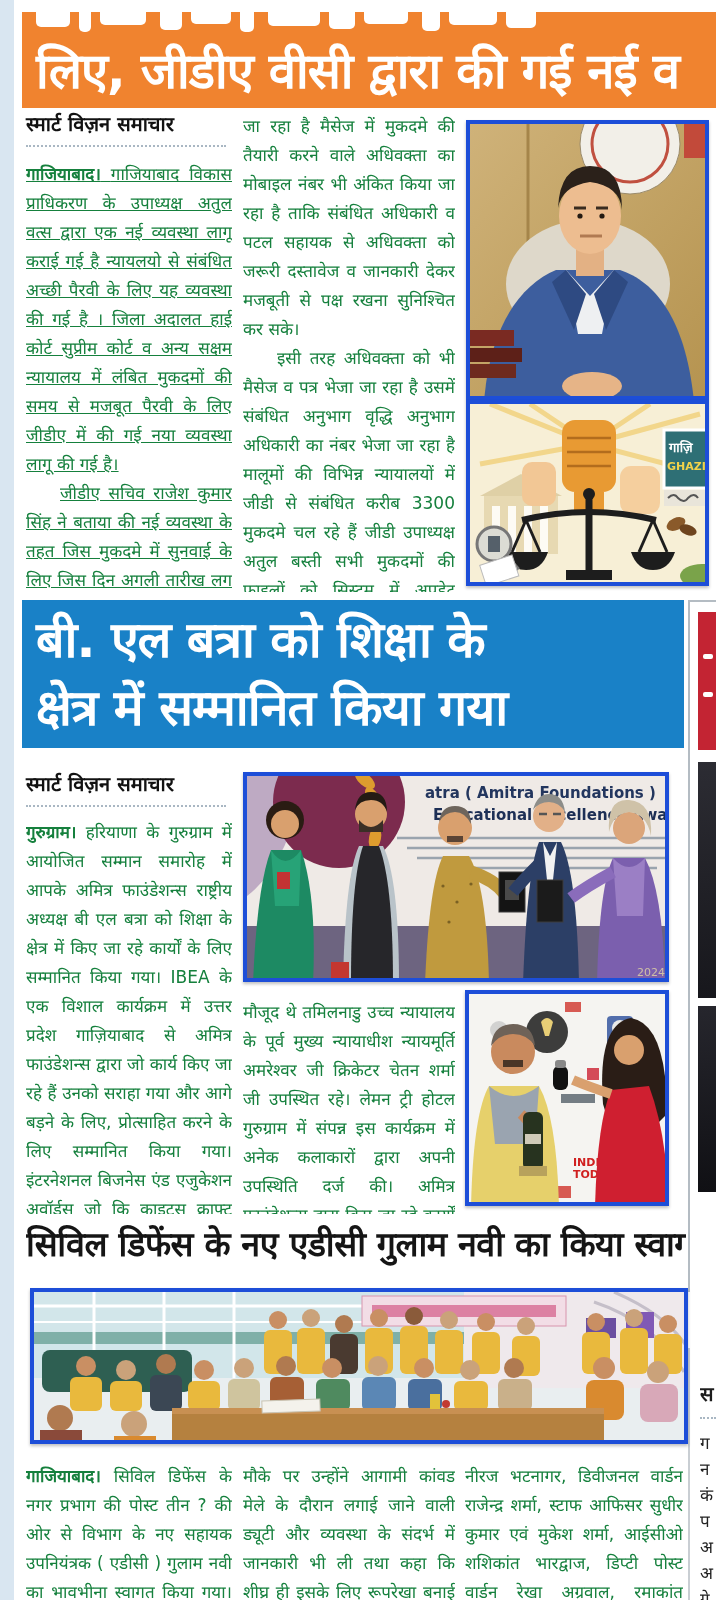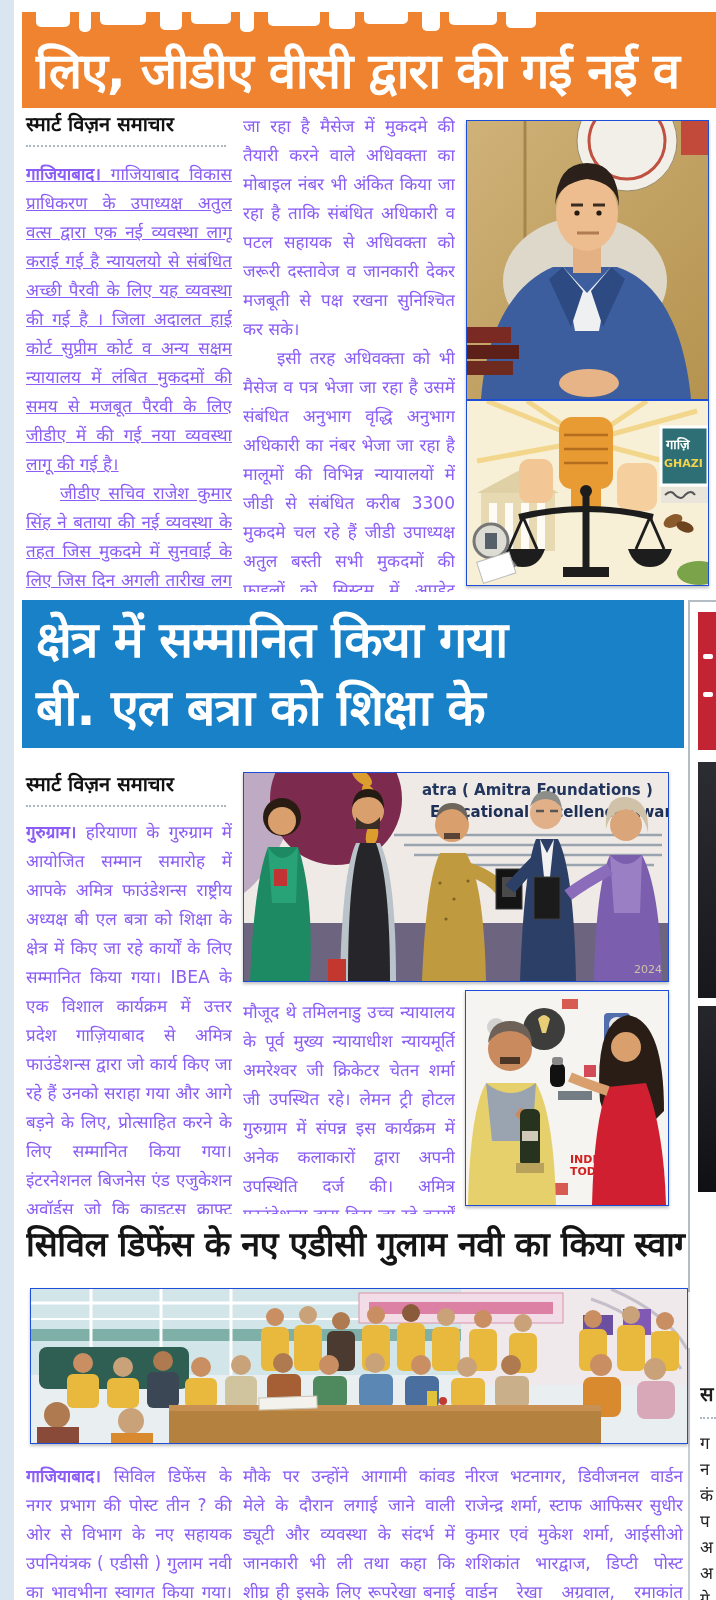--- a/index.html
+++ b/index.html
@@ -15,31 +15,31 @@
   .f1{width:34px;height:15px}.f2{width:12px;height:20px}.f3{width:46px;height:13px}
   .f4{width:22px;height:18px}.f5{width:40px;height:12px}.f6{width:14px;height:20px}
   .f7{width:52px;height:14px}.f8{width:26px;height:17px}.f9{width:44px;height:12px}
   .f10{width:18px;height:19px}.f11{width:48px;height:13px}.f12{width:30px;height:16px}
   .top-banner-line2{position:absolute;left:14px;top:24px;width:690px;font-size:49px;font-weight:bold;
         color:#ffffff;white-space:nowrap;letter-spacing:-1px;}
 
   
   .src-tag{position:absolute;font-size:20px;font-weight:bold;color:#111;
            border-bottom:2px dotted #a9b7c3;padding-bottom:8px;}
-  .col{position:absolute;font-size:17px;line-height:29px;text-align:justify;overflow:hidden;color:#8b5cf6;}
+  .col{position:absolute;font-size:17px;line-height:29px;text-align:justify;overflow:hidden;color:#15803d;}
   .col p{margin:0;}
   .col p.ind{text-indent:34px;}
   .lead{font-weight:bold;}
 
   
   .a1-tag{left:26px;top:110px;width:200px;}
   .a1c1{left:26px;top:160px;width:206px;height:432px;text-decoration:underline;}
   .a1c2{left:243px;top:112px;width:212px;height:480px;}
 
-  .photo{position:absolute;border:1px solid #1d4ed8;box-shadow:0 2px 3px rgba(0,0,0,.25);overflow:hidden;background:#ddd;}
+  .photo{position:absolute;border:4px solid #1d4ed8;box-shadow:0 2px 3px rgba(0,0,0,.25);overflow:hidden;background:#ddd;}
   .vc-photo{left:466px;top:120px;width:243px;height:280px;}
   .justice-photo{left:466px;top:400px;width:243px;height:186px;}
 
   
   .blue-banner{position:absolute;left:22px;top:600px;width:662px;height:148px;background:#1981c7;overflow:hidden;}
   .blue-line{color:#fff;font-weight:bold;font-size:50px;line-height:68px;padding-left:14px;
              white-space:nowrap;letter-spacing:-1px;}
   .blue-line:first-child{padding-top:6px;}
 
   
@@ -192,22 +192,22 @@
       <ellipse cx="206" cy="120" rx="10" ry="6" fill="#8a5a2a" transform="rotate(-25 206 120)"></ellipse>
       <ellipse cx="218" cy="126" rx="9" ry="5" fill="#6e441e" transform="rotate(20 218 126)"></ellipse>
       <ellipse cx="232" cy="172" rx="22" ry="12" fill="#7aa34a"></ellipse>
       <g transform="rotate(-18 28 166)">
         <rect x="12" y="156" width="34" height="22" fill="#ffffff" stroke="#bbb"></rect>
       </g>
     </svg>
   </div>
 
   <div class="blue-banner">
+    <div class="blue-line">बी. एल बत्रा को शिक्षा के</div>
     <div class="blue-line">क्षेत्र में सम्मानित किया गया</div>
-    <div class="blue-line">बी. एल बत्रा को शिक्षा के</div>
   </div>
 
   <div class="adj-frame"></div>
   <div class="adj-red">
     <span class="mark" style="left:5px;top:42px;width:10px;height:5px;"></span>
     <span class="mark" style="left:5px;top:80px;width:10px;height:5px;"></span>
   </div>
   <div class="adj-dark1"></div>
   <div class="adj-dark2"></div>
   <div class="adj-sep"></div>

